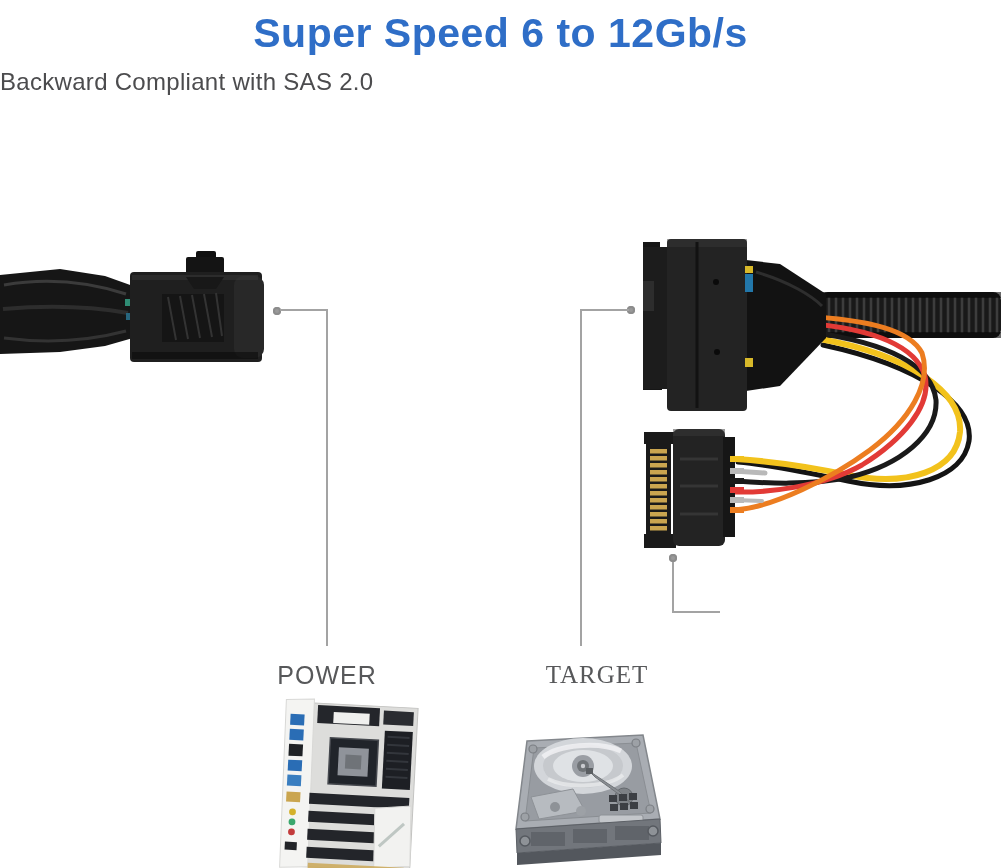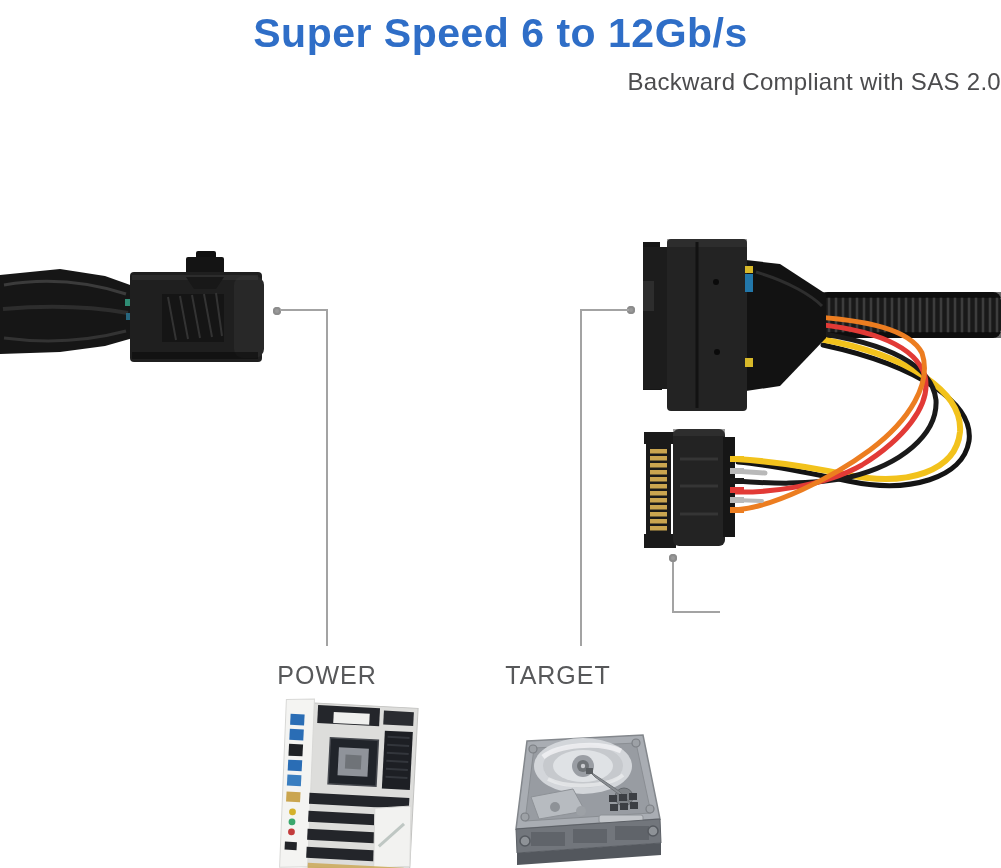--- a/index.html
+++ b/index.html
@@ -6,21 +6,21 @@
   .stage{
     position:relative;width:1001px;height:868px;margin:9px auto;
     background:#ffffff;overflow:hidden;
     font-family:"Liberation Sans","DejaVu Sans",sans-serif;
   }
   .title{
     position:absolute;top:1px;left:0;width:100%;text-align:center;
     font-size:41px;font-weight:bold;letter-spacing:0.5px;color:#2f6ec7;
   }
   .subtitle{
-    position:absolute;top:59px;left:0;width:100%;text-align:right;
+    position:absolute;top:59px;left:0;width:100%;text-align:left;
     font-size:24px;font-weight:400;color:#4c4c4e;letter-spacing:0.3px;
   }
   .callout-line{position:absolute;background:#a3a3a3;}
   .callout-dot{
     position:absolute;width:8px;height:8px;border-radius:50%;
     background:#9a9a9a;box-shadow:inset 0 0 0 2px #8c8c8c;
   }
   .device-label{
     position:absolute;width:140px;text-align:center;
     font-size:25px;color:#57585a;letter-spacing:1px;
@@ -138,21 +138,21 @@
   </svg>
 
   <div class="callout-dot" style="left:273px;top:298px"></div>
   <div class="callout-line" style="left:280px;top:300px;width:48px;height:2px"></div>
   <div class="callout-line" style="left:326px;top:300px;width:2px;height:337px"></div>
   <div class="device-label" style="left: 257px; top: 652px; color: rgb(87, 88, 90);">POWER</div>
 
   <div class="callout-dot" style="left:627px;top:297px"></div>
   <div class="callout-line" style="left:581px;top:300px;width:48px;height:2px"></div>
   <div class="callout-line" style="left:580px;top:300px;width:2px;height:337px"></div>
-  <div class="device-label" style="left: 488px; top: 652px; color: rgb(87, 88, 90);">TARGET</div>
+  <div class="device-label" style="left: 527px; top: 652px; color: rgb(87, 88, 90); font-family: Liberation Serif, serif;">TARGET</div>
 
   <div class="callout-dot" style="left:669px;top:545px"></div>
   <div class="callout-line" style="left:672px;top:553px;width:2px;height:50px"></div>
   <div class="callout-line" style="left:672px;top:602px;width:48px;height:2px"></div>
 
   <svg style="left:272px;top:686px" width="165" height="182" viewBox="0 0 165 182">
     <g transform="rotate(3 80 90)">
       <rect x="24" y="10" width="118" height="164" fill="#dddddb" stroke="#c3c3c1" stroke-width="1"></rect>
 
       <polygon points="10,8 38,6 40,174 12,176" fill="#f4f4f2" stroke="#d8d8d6" stroke-width="1"></polygon>

